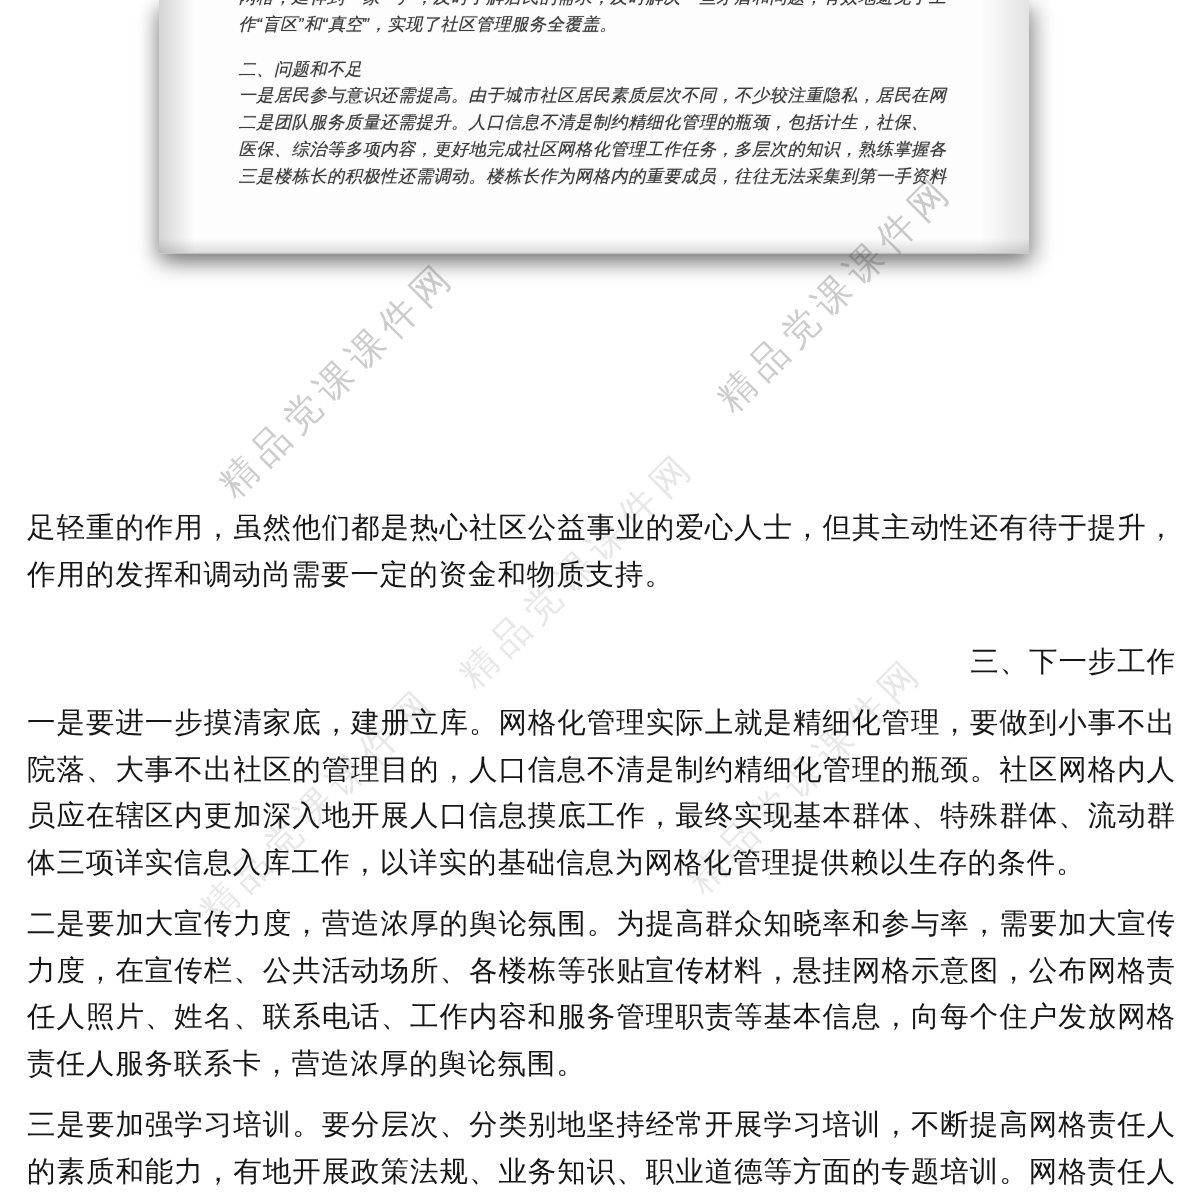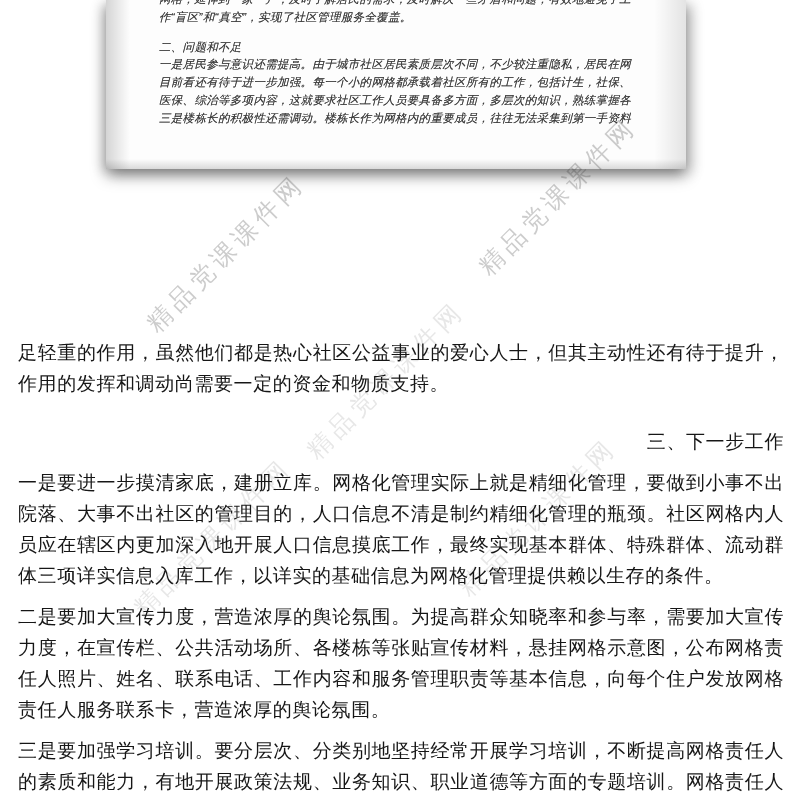--- a/index.html
+++ b/index.html
@@ -63,22 +63,22 @@
 </head>
 <body>
 
 <div class="preview-page">
   <div class="preview-text">
     <div class="preview-line">网格，延伸到一家一户，及时了解居民的需求，及时解决一些矛盾和问题，有效地避免了工</div>
     <div class="preview-line">作“盲区”和“真空”，实现了社区管理服务全覆盖。</div>
     <div class="preview-line blank"></div>
     <div class="preview-line">二、问题和不足</div>
     <div class="preview-line">一是居民参与意识还需提高。由于城市社区居民素质层次不同，不少较注重隐私，居民在网</div>
-    <div class="preview-line">目前看还有待于进一步加强。每一个小的网格都承载着社区所有的工作，包括计生，社保、</div>
-    <div class="preview-line">医保、综治等多项内容，这就要求社区工作人员要具备多方面，多层次的知识，熟练掌握各</div>
+    <div class="preview-line">二是团队服务质量还需提升。人口信息不清是制约精细化管理的瓶颈，包括计生，社保、</div>
+    <div class="preview-line">医保、综治等多项内容，更好地完成社区网格化管理工作任务，多层次的知识，熟练掌握各</div>
     <div class="preview-line">三是楼栋长的积极性还需调动。楼栋长作为网格内的重要成员，往往无法采集到第一手资料</div>
   </div>
 </div>
 
 <div class="body-text">
   <p class="para gap-after">足轻重的作用，虽然他们都是热心社区公益事业的爱心人士，但其主动性还有待于提升，作用的发挥和调动尚需要一定的资金和物质支持。</p>
   <p class="para heading">三、下一步工作</p>
   <p class="para">一是要进一步摸清家底，建册立库。网格化管理实际上就是精细化管理，要做到小事不出院落、大事不出社区的管理目的，人口信息不清是制约精细化管理的瓶颈。社区网格内人员应在辖区内更加深入地开展人口信息摸底工作，最终实现基本群体、特殊群体、流动群体三项详实信息入库工作，以详实的基础信息为网格化管理提供赖以生存的条件。</p>
   <p class="para">二是要加大宣传力度，营造浓厚的舆论氛围。为提高群众知晓率和参与率，需要加大宣传力度，在宣传栏、公共活动场所、各楼栋等张贴宣传材料，悬挂网格示意图，公布网格责任人照片、姓名、联系电话、工作内容和服务管理职责等基本信息，向每个住户发放网格责任人服务联系卡，营造浓厚的舆论氛围。</p>
   <p class="para">三是要加强学习培训。要分层次、分类别地坚持经常开展学习培训，不断提高网格责任人的素质和能力，有地开展政策法规、业务知识、职业道德等方面的专题培训。网格责任人要自觉加强相关政策、知识和技能的学习，努力提高自身素质，更好地完成社区网格化管理工作任务。</p>

